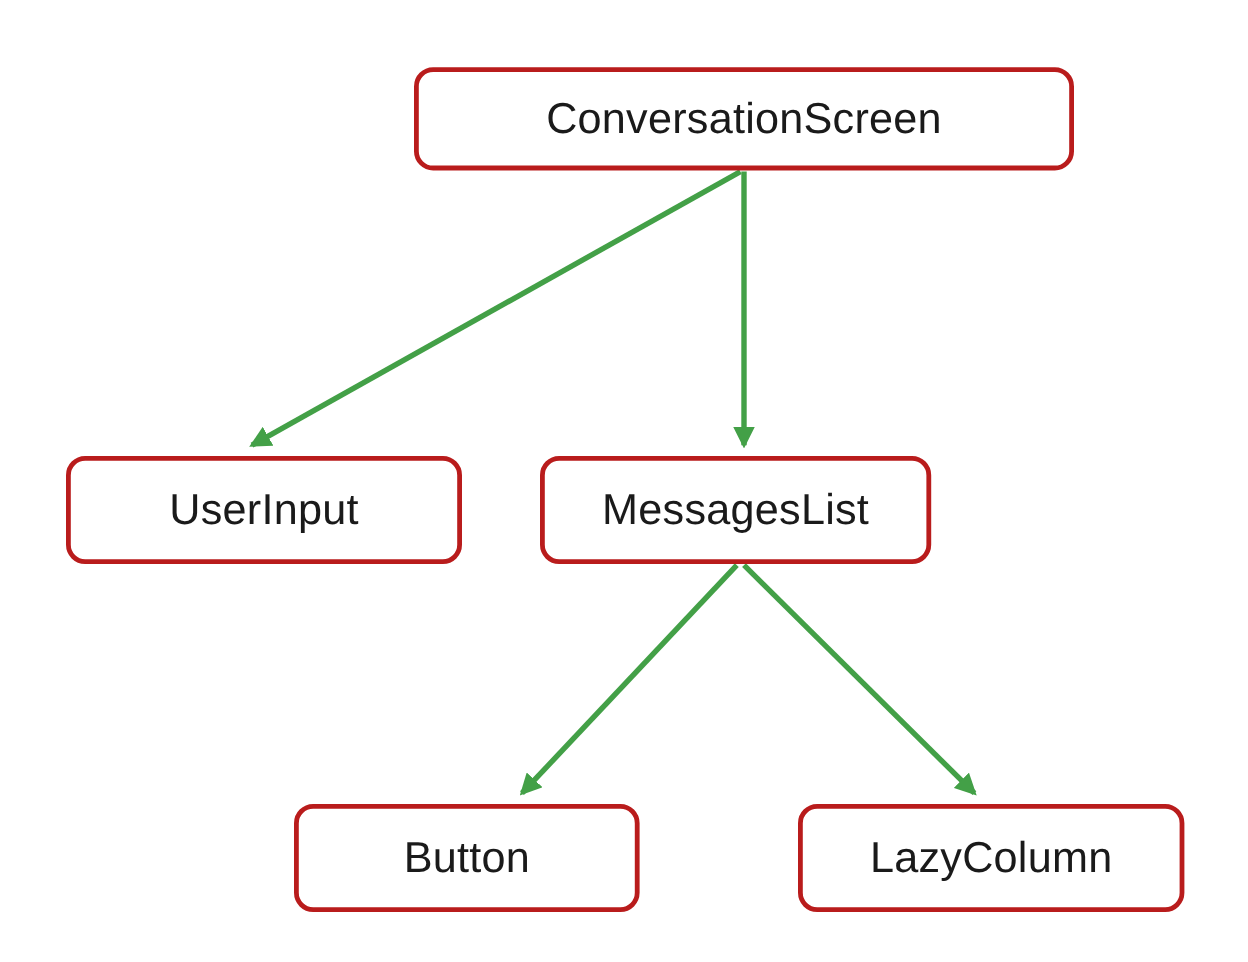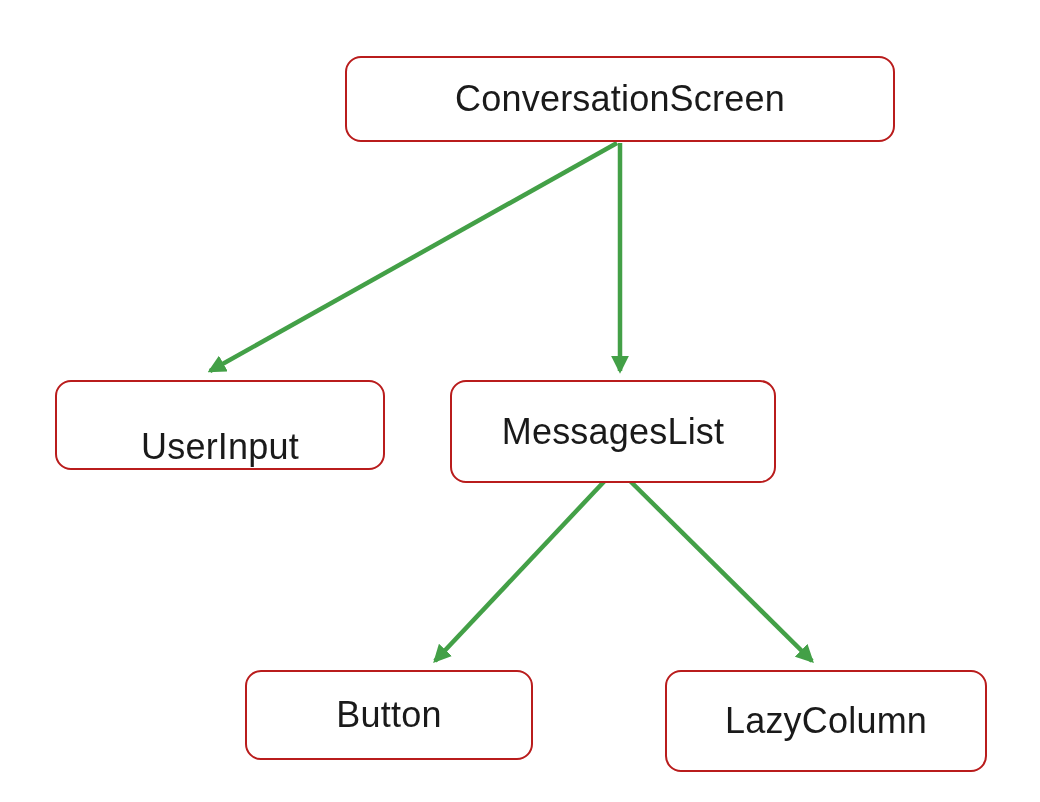--- a/index.html
+++ b/index.html
@@ -20,36 +20,36 @@
     left: 0;
     top: 0;
     width: 1040px;
     height: 802px;
     pointer-events: none;
   }
   .node {
     position: absolute;
     box-sizing: border-box;
     background: #ffffff;
-    border: 2px solid #b91c1c;
+    border: 4px solid #b91c1c;
     border-radius: 16px;
     display: flex;
     align-items: center;
     justify-content: center;
     color: #1a1a1a;
     font-size: 36px;
     font-weight: 400;
     letter-spacing: 0.2px;
     white-space: nowrap;
   }
   .node-conversation-screen { left: 345px; top: 56px;  width: 550px; height: 86px; }
-  .node-user-input          { left: 55px;  top: 380px; width: 330px; height: 90px; align-items: flex-end; }
-  .node-messages-list       { left: 450px; top: 380px; width: 326px; height: 103px; align-items: center; }
+  .node-user-input          { left: 55px;  top: 380px; width: 330px; height: 90px; }
+  .node-messages-list       { left: 450px; top: 380px; width: 326px; height: 90px; align-items: center; }
   .node-button              { left: 245px; top: 670px; width: 288px; height: 90px; }
-  .node-lazy-column         { left: 665px; top: 670px; width: 322px; height: 102px; }
+  .node-lazy-column         { left: 665px; top: 670px; width: 322px; height: 90px; }
 </style>
 </head>
 <body>
 
 <div class="canvas">
 
   <svg class="edges" width="1040" height="802" viewBox="0 0 1040 802" xmlns="http://www.w3.org/2000/svg">
     <defs>
       <marker id="arrow" viewBox="0 0 10 10" refX="8.5" refY="5" markerWidth="4" markerHeight="4" orient="auto-start-reverse">
         <path d="M0,0 L10,5 L0,10 z" fill="#43A047"></path>

